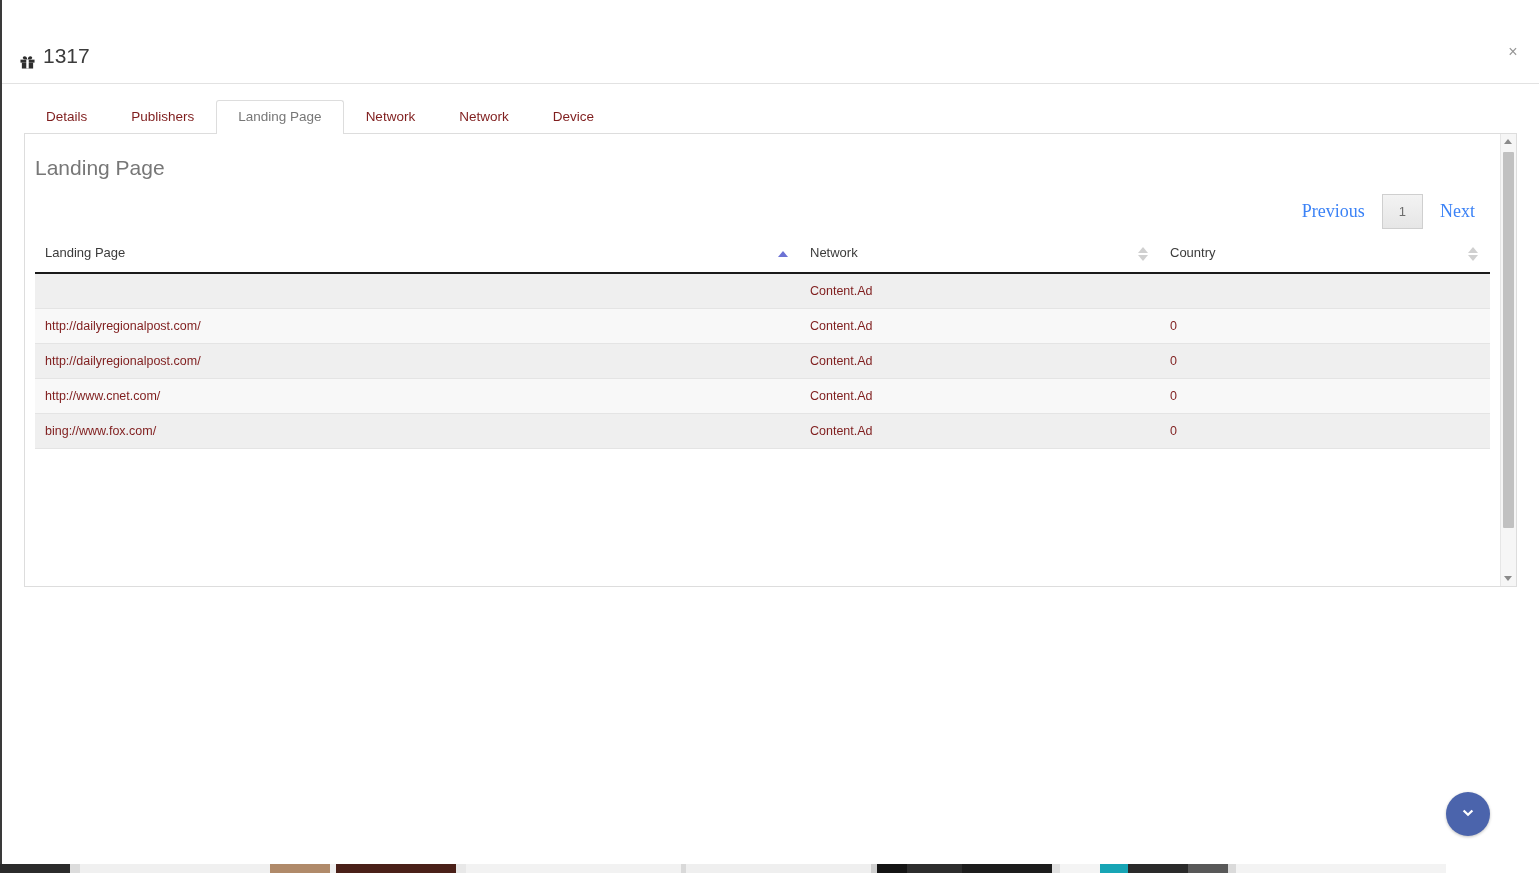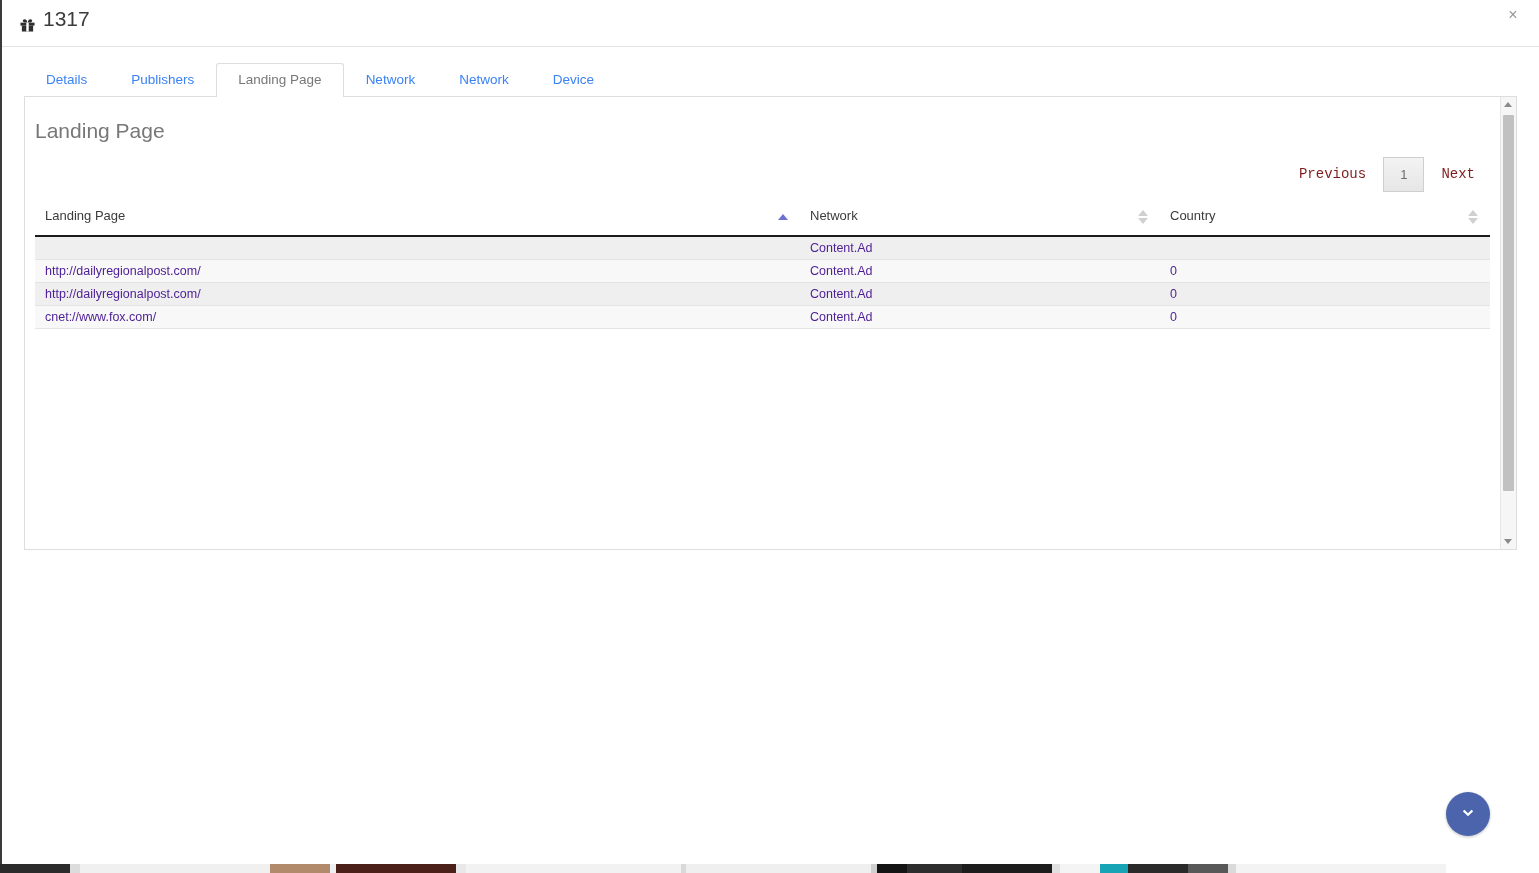--- a/index.html
+++ b/index.html
@@ -36,20 +36,21 @@
     box-sizing: border-box;
     overflow: hidden;
   }
 
   
   .modal-header {
     position: relative;
     height: 47px;
     border-bottom: 1px solid #e2e2e2;
     box-sizing: border-box;
+    margin-top: 37px;
   }
   .modal-title {
     position: absolute;
     left: 18px; top: 7px;
     font-size: 21px;
     color: #3c3c3c;
     display: flex;
     align-items: center;
     gap: 8px;
     white-space: nowrap;
@@ -81,21 +82,21 @@
     position: relative;
     height: 34px;
     padding-left: 22px;
     box-sizing: border-box;
     display: flex;
     align-items: flex-end;
     margin-top: 15px;
   }
   .tab {
     font-size: 13.5px;
-    color: #3b82f6;
+    color: #7f1d1d;
     padding: 8px 21px 9px 21px;
     cursor: pointer;
     border: 1px solid transparent;
     border-bottom: none;
     border-radius: 3px 3px 0 0;
     background: transparent;
     line-height: 16px;
     position: relative;
     top: 1px;
     white-space: nowrap;
@@ -137,29 +138,29 @@
 
   
   .pager {
     display: flex;
     justify-content: flex-end;
     align-items: center;
     margin-top: 12px;
     padding-right: 0px;
   }
   .pager-btn {
-    font-size: 14px;
-    color: #7f1d1d;
+    font-size: 18px;
+    color: #3b82f6;
     padding: 8px 14px;
     cursor: pointer;
     user-select: none;
     background: transparent;
     border: 1px solid transparent;
     line-height: 17px;
-    font-family: Liberation Mono, monospace;
+    font-family: Liberation Serif, serif;
   }
   .pager-num {
     font-size: 13px;
     color: #6d6d6d;
     padding: 8px 16px;
     border: 1px solid #cfcfcf;
     background: linear-gradient(#f3f3f3,#e6e6e6);
     cursor: pointer;
     line-height: 17px;
     margin: 0 2px;
@@ -179,22 +180,22 @@
     font-weight: normal;
     color: #3b3b3b;
     padding: 10px 10px 12px 10px;
     border-bottom: 2px solid #1a1a1a;
     cursor: pointer;
     position: relative;
     white-space: nowrap;
   }
   table.grid td {
     font-size: 12.5px;
-    color: #4c1d95;
-    padding: 4px 10px;
+    color: #7f1d1d;
+    padding: 10px 10px;
     border-bottom: 1px solid #e4e4e4;
     height: 14px;
     white-space: nowrap;
     overflow: hidden;
     text-overflow: ellipsis;
   }
   table.grid tbody tr:nth-child(odd)  { background: #efefef; }
   table.grid tbody tr:nth-child(even) { background: #f8f8f8; }
 
   .col-landing  { width: 765px; }
@@ -384,21 +385,26 @@
             <td>http://dailyregionalpost.com/</td>
             <td>Content.Ad</td>
             <td>0</td>
           </tr>
           <tr>
             <td>http://dailyregionalpost.com/</td>
             <td>Content.Ad</td>
             <td>0</td>
           </tr>
           <tr>
-            <td>cnet://www.fox.com/</td>
+            <td>http://www.cnet.com/</td>
+            <td>Content.Ad</td>
+            <td>0</td>
+          </tr>
+          <tr>
+            <td>bing://www.fox.com/</td>
             <td>Content.Ad</td>
             <td>0</td>
           </tr>
 
         </tbody>
       </table>
     </div>
 
     <div class="vscroll">
       <div class="vs-arrow up"></div>

